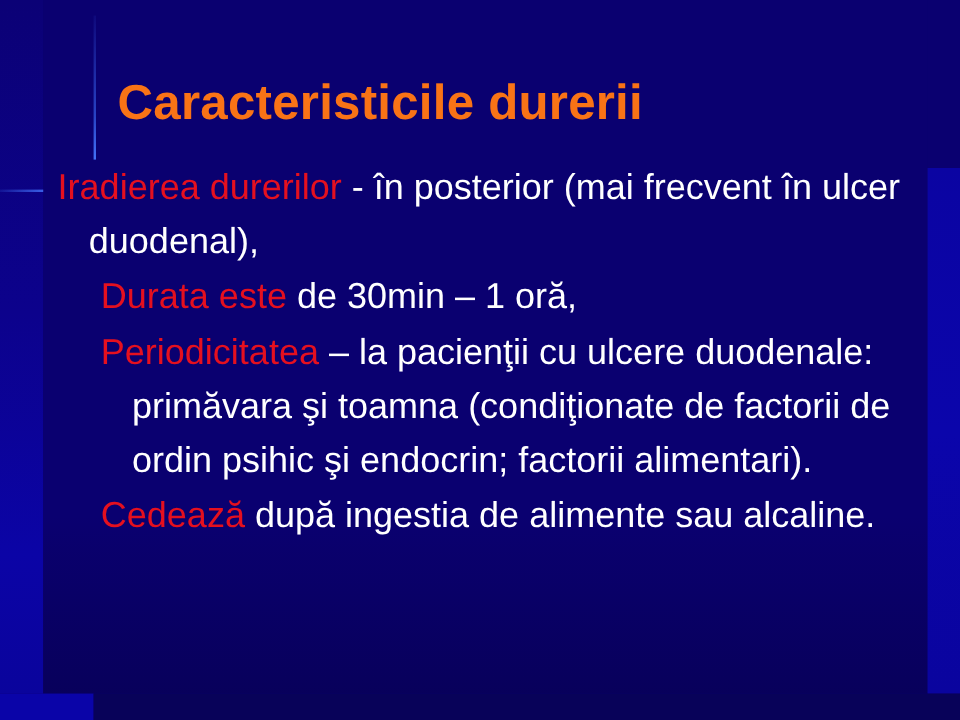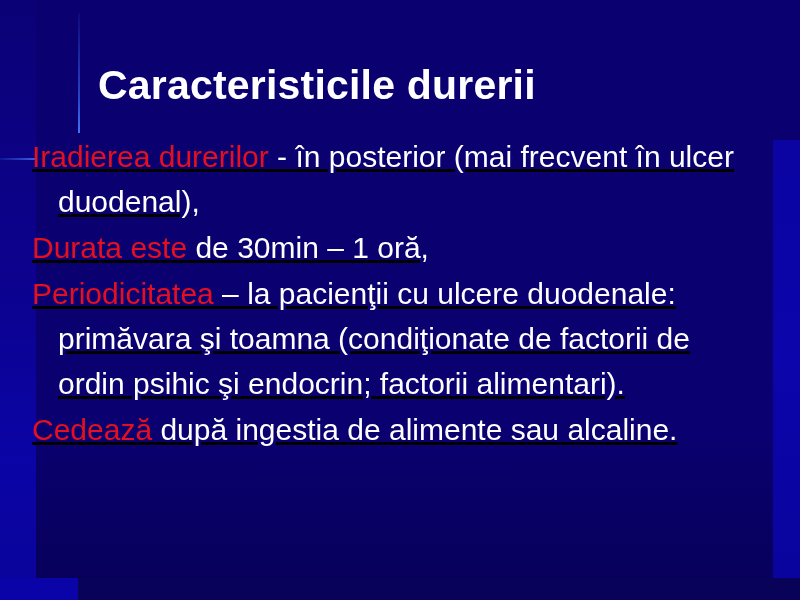--- a/index.html
+++ b/index.html
@@ -90,48 +90,48 @@
     background: linear-gradient(to right, rgba(30,50,180,0.35) 0%, rgba(60,100,235,0.95) 100%);
   }
 
   
   .slide-title {
     position: absolute;
     left: 98px;
     top: 60px;
     width: 620px;
     margin: 0;
-    color: #ffffff;
+    color: #f97316;
     font-size: 41px;
     font-weight: bold;
     line-height: 50px;
     letter-spacing: 0.2px;
     white-space: nowrap;
   }
 
   
   .body-block {
     position: absolute;
-    left: 32px;
+    left: 48px;
     top: 134px;
     width: 720px;
-    text-decoration: underline;
   }
   .para {
     margin: 0 0 0 0;
     padding: 0;
     color: #ffffff;
     font-size: 30px;
     line-height: 45px;
     text-indent: 0;
     padding-left: 26px;
     text-indent: -26px;
   }
   .para + .para {
     margin-top: 1px;
+    margin-left: 36px;
   }
   .kw {
     color: #e5101f;
   }
 </style>
 </head>
 <body>
 
 <div class="slide">
 

